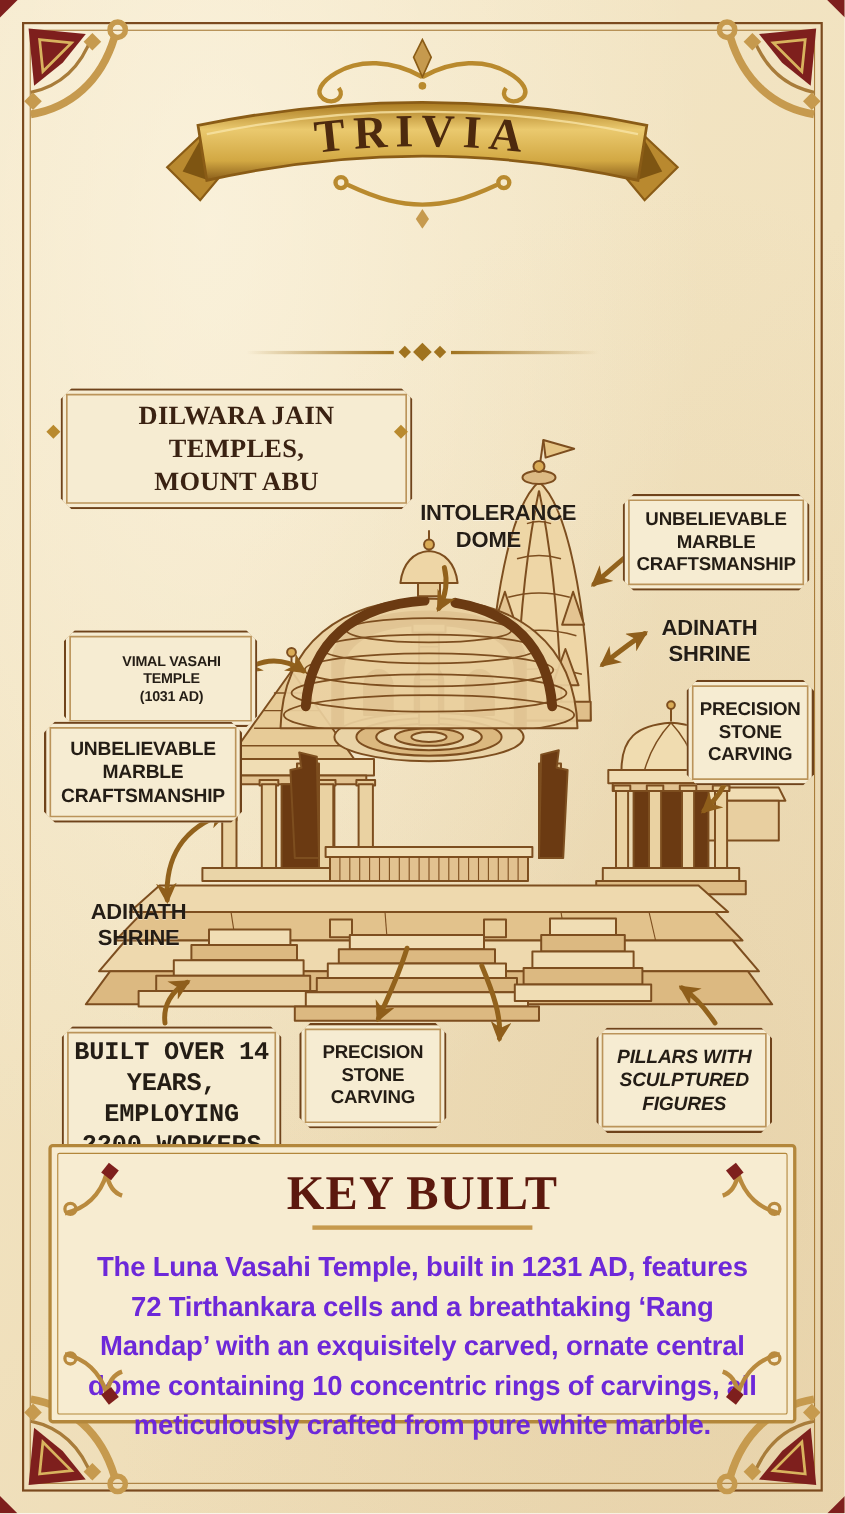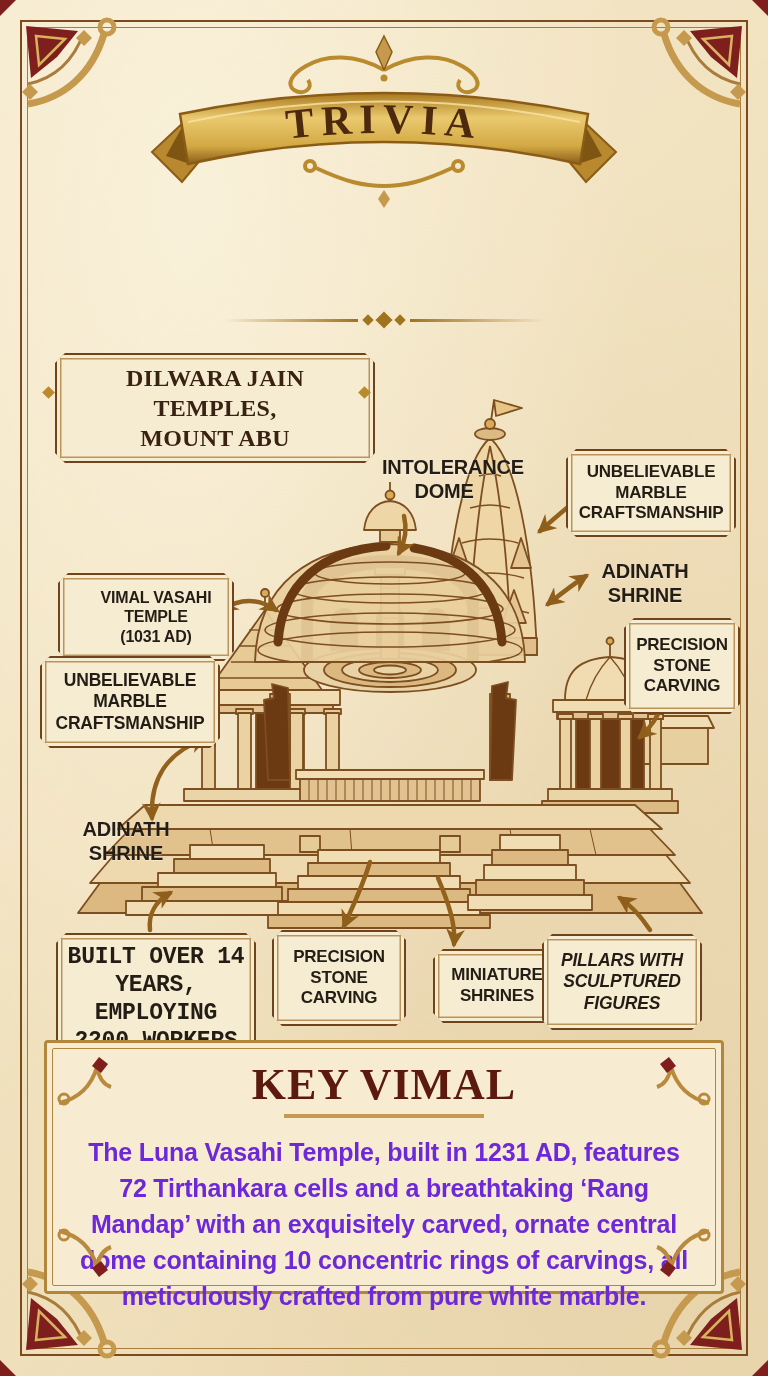--- a/index.html
+++ b/index.html
@@ -374,21 +374,21 @@
   <div class="box" style="left:566px;top:449px;width:150px;min-height:68px;">
     <span class="lbl" style="font-size:17px;">UNBELIEVABLE
 MARBLE
 CRAFTSMANSHIP</span>
   </div>
 
   <div class="float-label" style="left:586px;top:560px;width:118px;">ADINATH
 SHRINE</div>
 
   <div class="box" style="left:58px;top:573px;width:156px;min-height:68px;">
-    <span class="lbl" style="font-size:16px;margin-left:20px;">VIMAL VASAHI
+    <span class="lbl" style="font-size:13px;margin-left:20px;">VIMAL VASAHI
 TEMPLE
 (1031 AD)</span>
   </div>
 
   <div class="box" style="left:624px;top:618px;width:96px;min-height:76px;">
     <span class="lbl" style="font-size:17px;">PRECISION
 STONE
 CARVING</span>
   </div>
 
@@ -406,24 +406,20 @@
 YEARS, EMPLOYING
 2200 WORKERS</span>
   </div>
 
   <div class="box" style="left:272px;top:930px;width:114px;min-height:76px;">
     <span class="lbl" style="font-size:17px;">PRECISION
 STONE
 CARVING</span>
   </div>
 
-  <div class="box" style="left:433px;top:949px;width:108px;min-height:54px;">
-    <span class="lbl" style="font-size:17px;">MINIATURE
-SHRINES</span>
-  </div>
 
   <div class="box" style="left:542px;top:934px;width:140px;min-height:76px;font-style:italic;">
     <span class="lbl" style="font-size:17.5px;">PILLARS WITH
 SCULPTURED
 FIGURES</span>
   </div>
 
   <div class="keyfact">
     <svg class="kf-corner tl" viewBox="0 0 62 62">
       <path d="M6,54 C24,50 38,38 44,18 C46,30 52,36 58,38" stroke="#b98a3e" stroke-width="4" fill="none"></path>
@@ -438,21 +434,21 @@
     <svg class="kf-corner bl" viewBox="0 0 62 62">
       <path d="M6,54 C24,50 38,38 44,18 C46,30 52,36 58,38" stroke="#b98a3e" stroke-width="4" fill="none"></path>
       <circle cx="11" cy="50" r="5" stroke="#b98a3e" stroke-width="3" fill="none"></circle>
       <polygon points="46,8 55,15 48,24 39,17" fill="#7e1f1d"></polygon>
     </svg>
     <svg class="kf-corner br" viewBox="0 0 62 62">
       <path d="M6,54 C24,50 38,38 44,18 C46,30 52,36 58,38" stroke="#b98a3e" stroke-width="4" fill="none"></path>
       <circle cx="11" cy="50" r="5" stroke="#b98a3e" stroke-width="3" fill="none"></circle>
       <polygon points="46,8 55,15 48,24 39,17" fill="#7e1f1d"></polygon>
     </svg>
-    <div class="kf-head">KEY VIMAL</div>
+    <div class="kf-head">KEY BUILT</div>
     <div class="kf-underline"></div>
     <div class="kf-body">The Luna Vasahi Temple, built in 1231 AD, features
 72 Tirthankara cells and a breathtaking ‘Rang
 Mandap’ with an exquisitely carved, ornate central
 dome containing 10 concentric rings of carvings, all
 meticulously crafted from pure white marble.</div>
   </div>
 
 </div>
 

